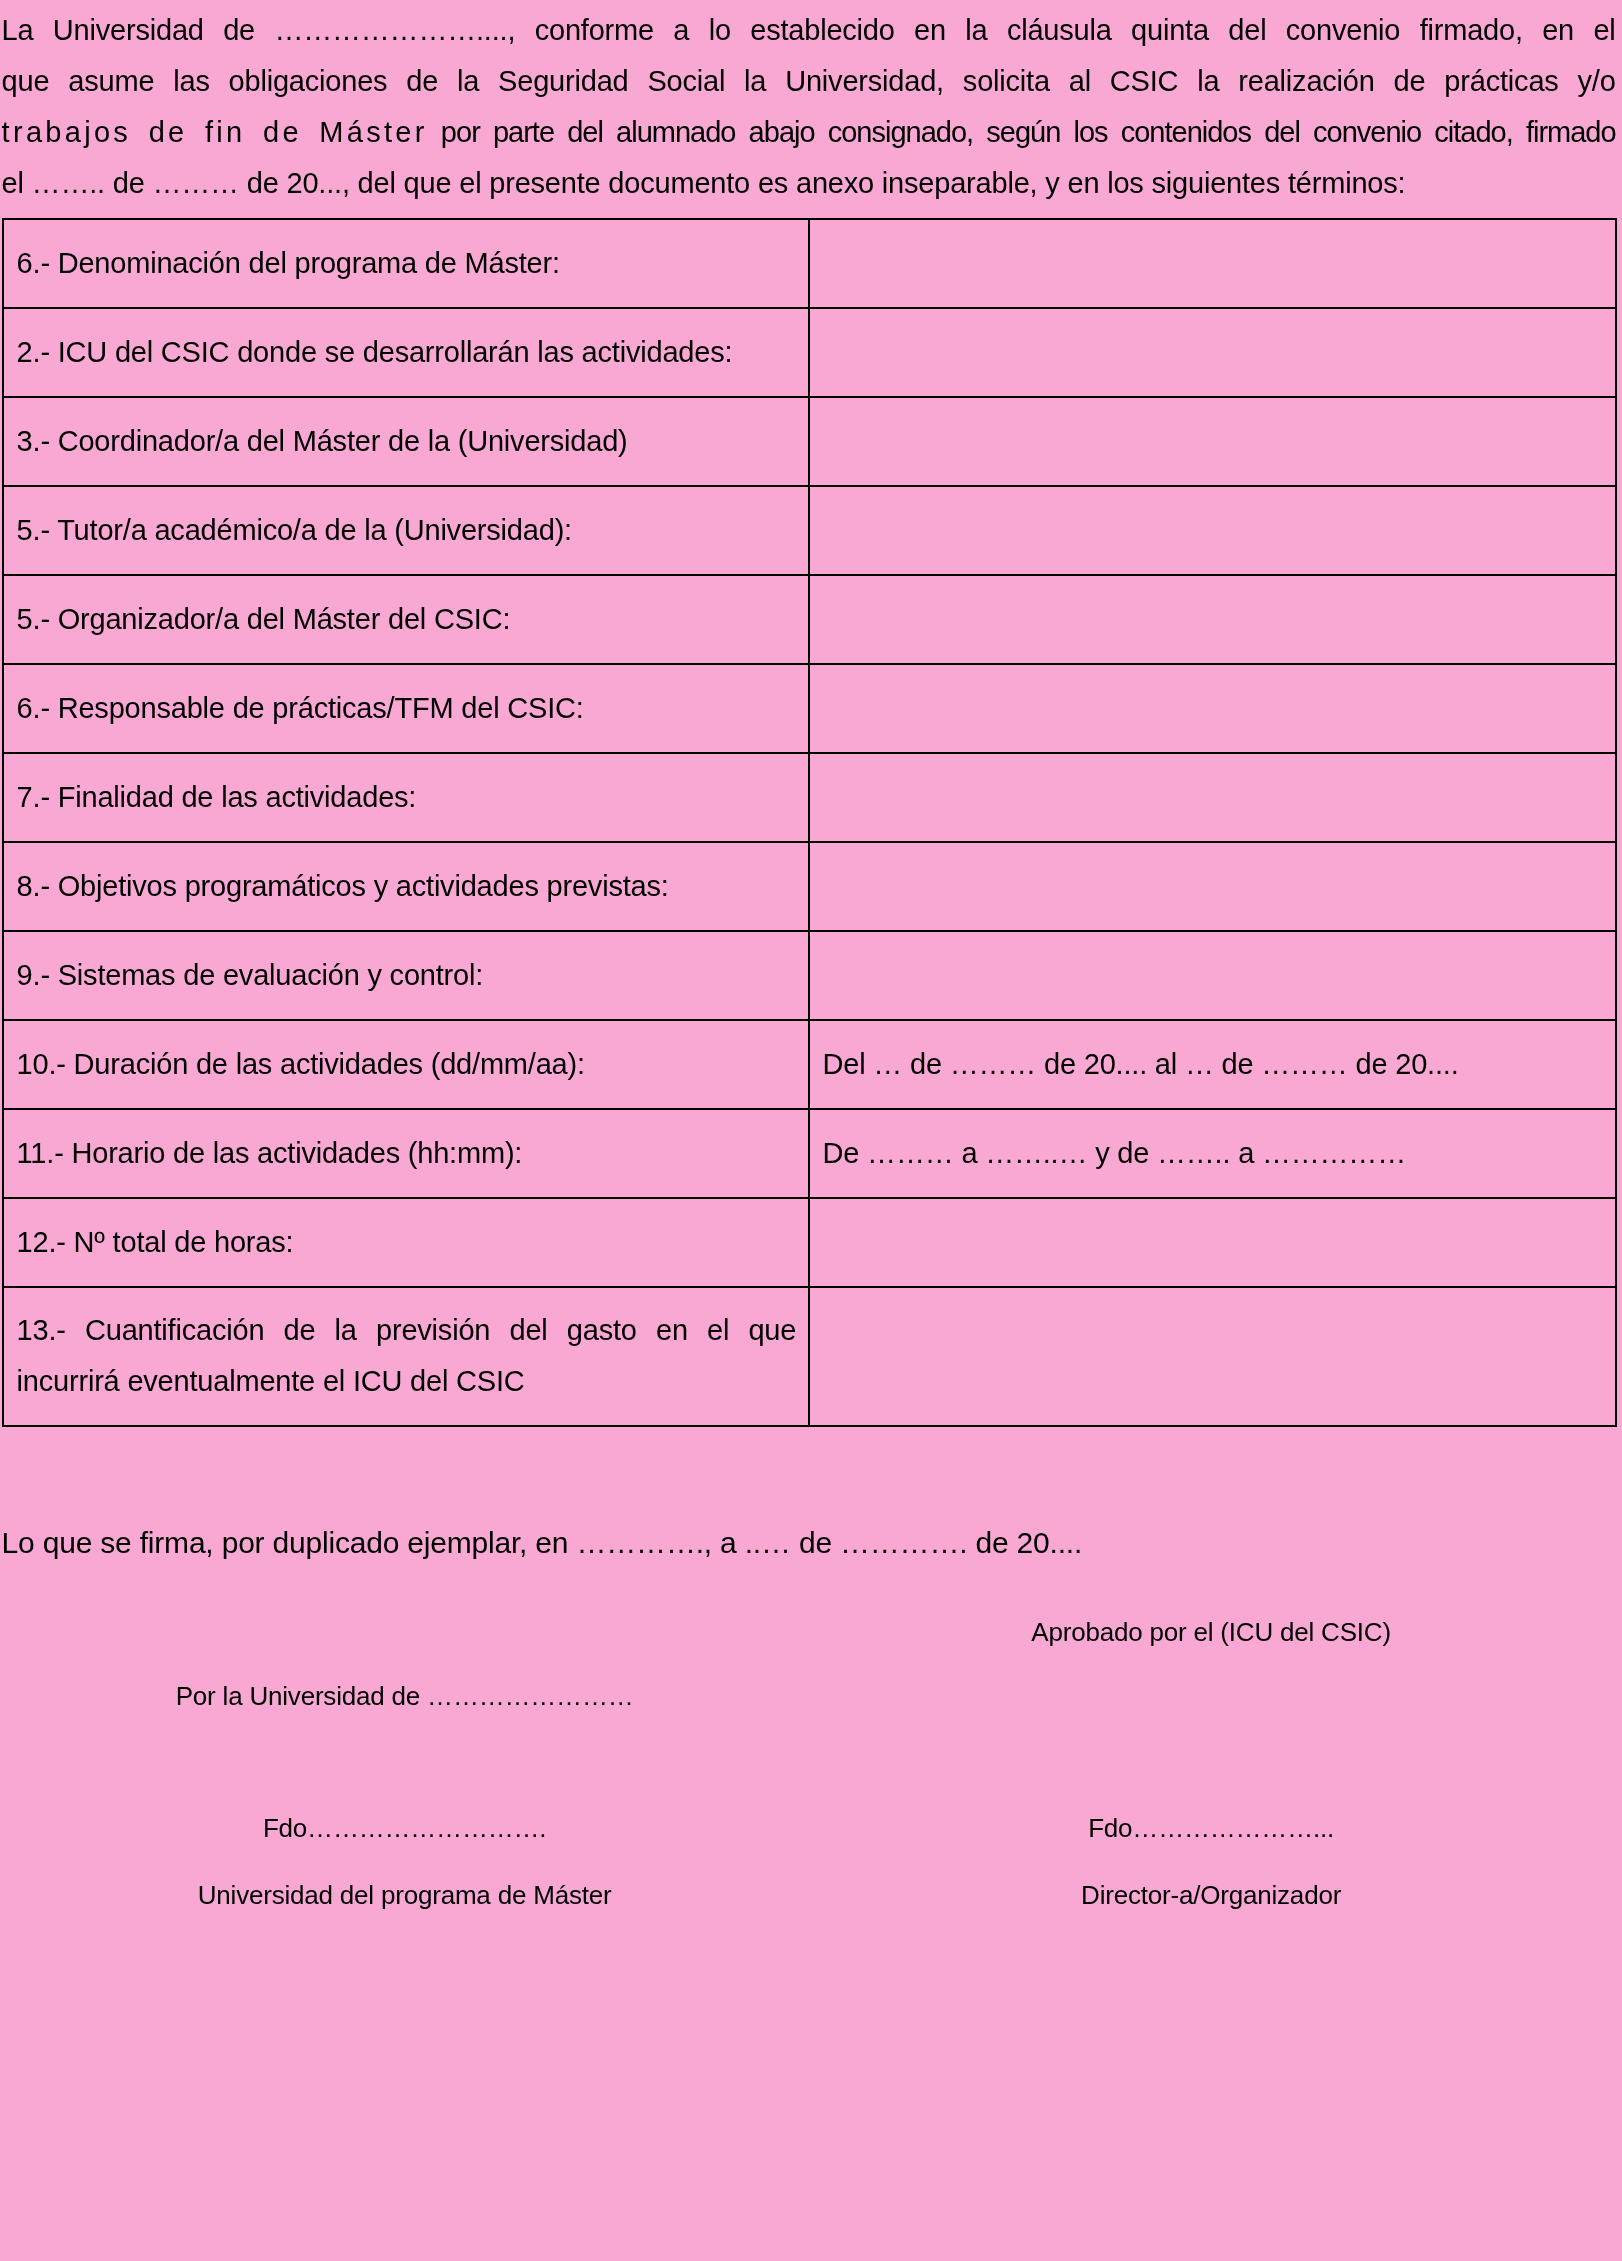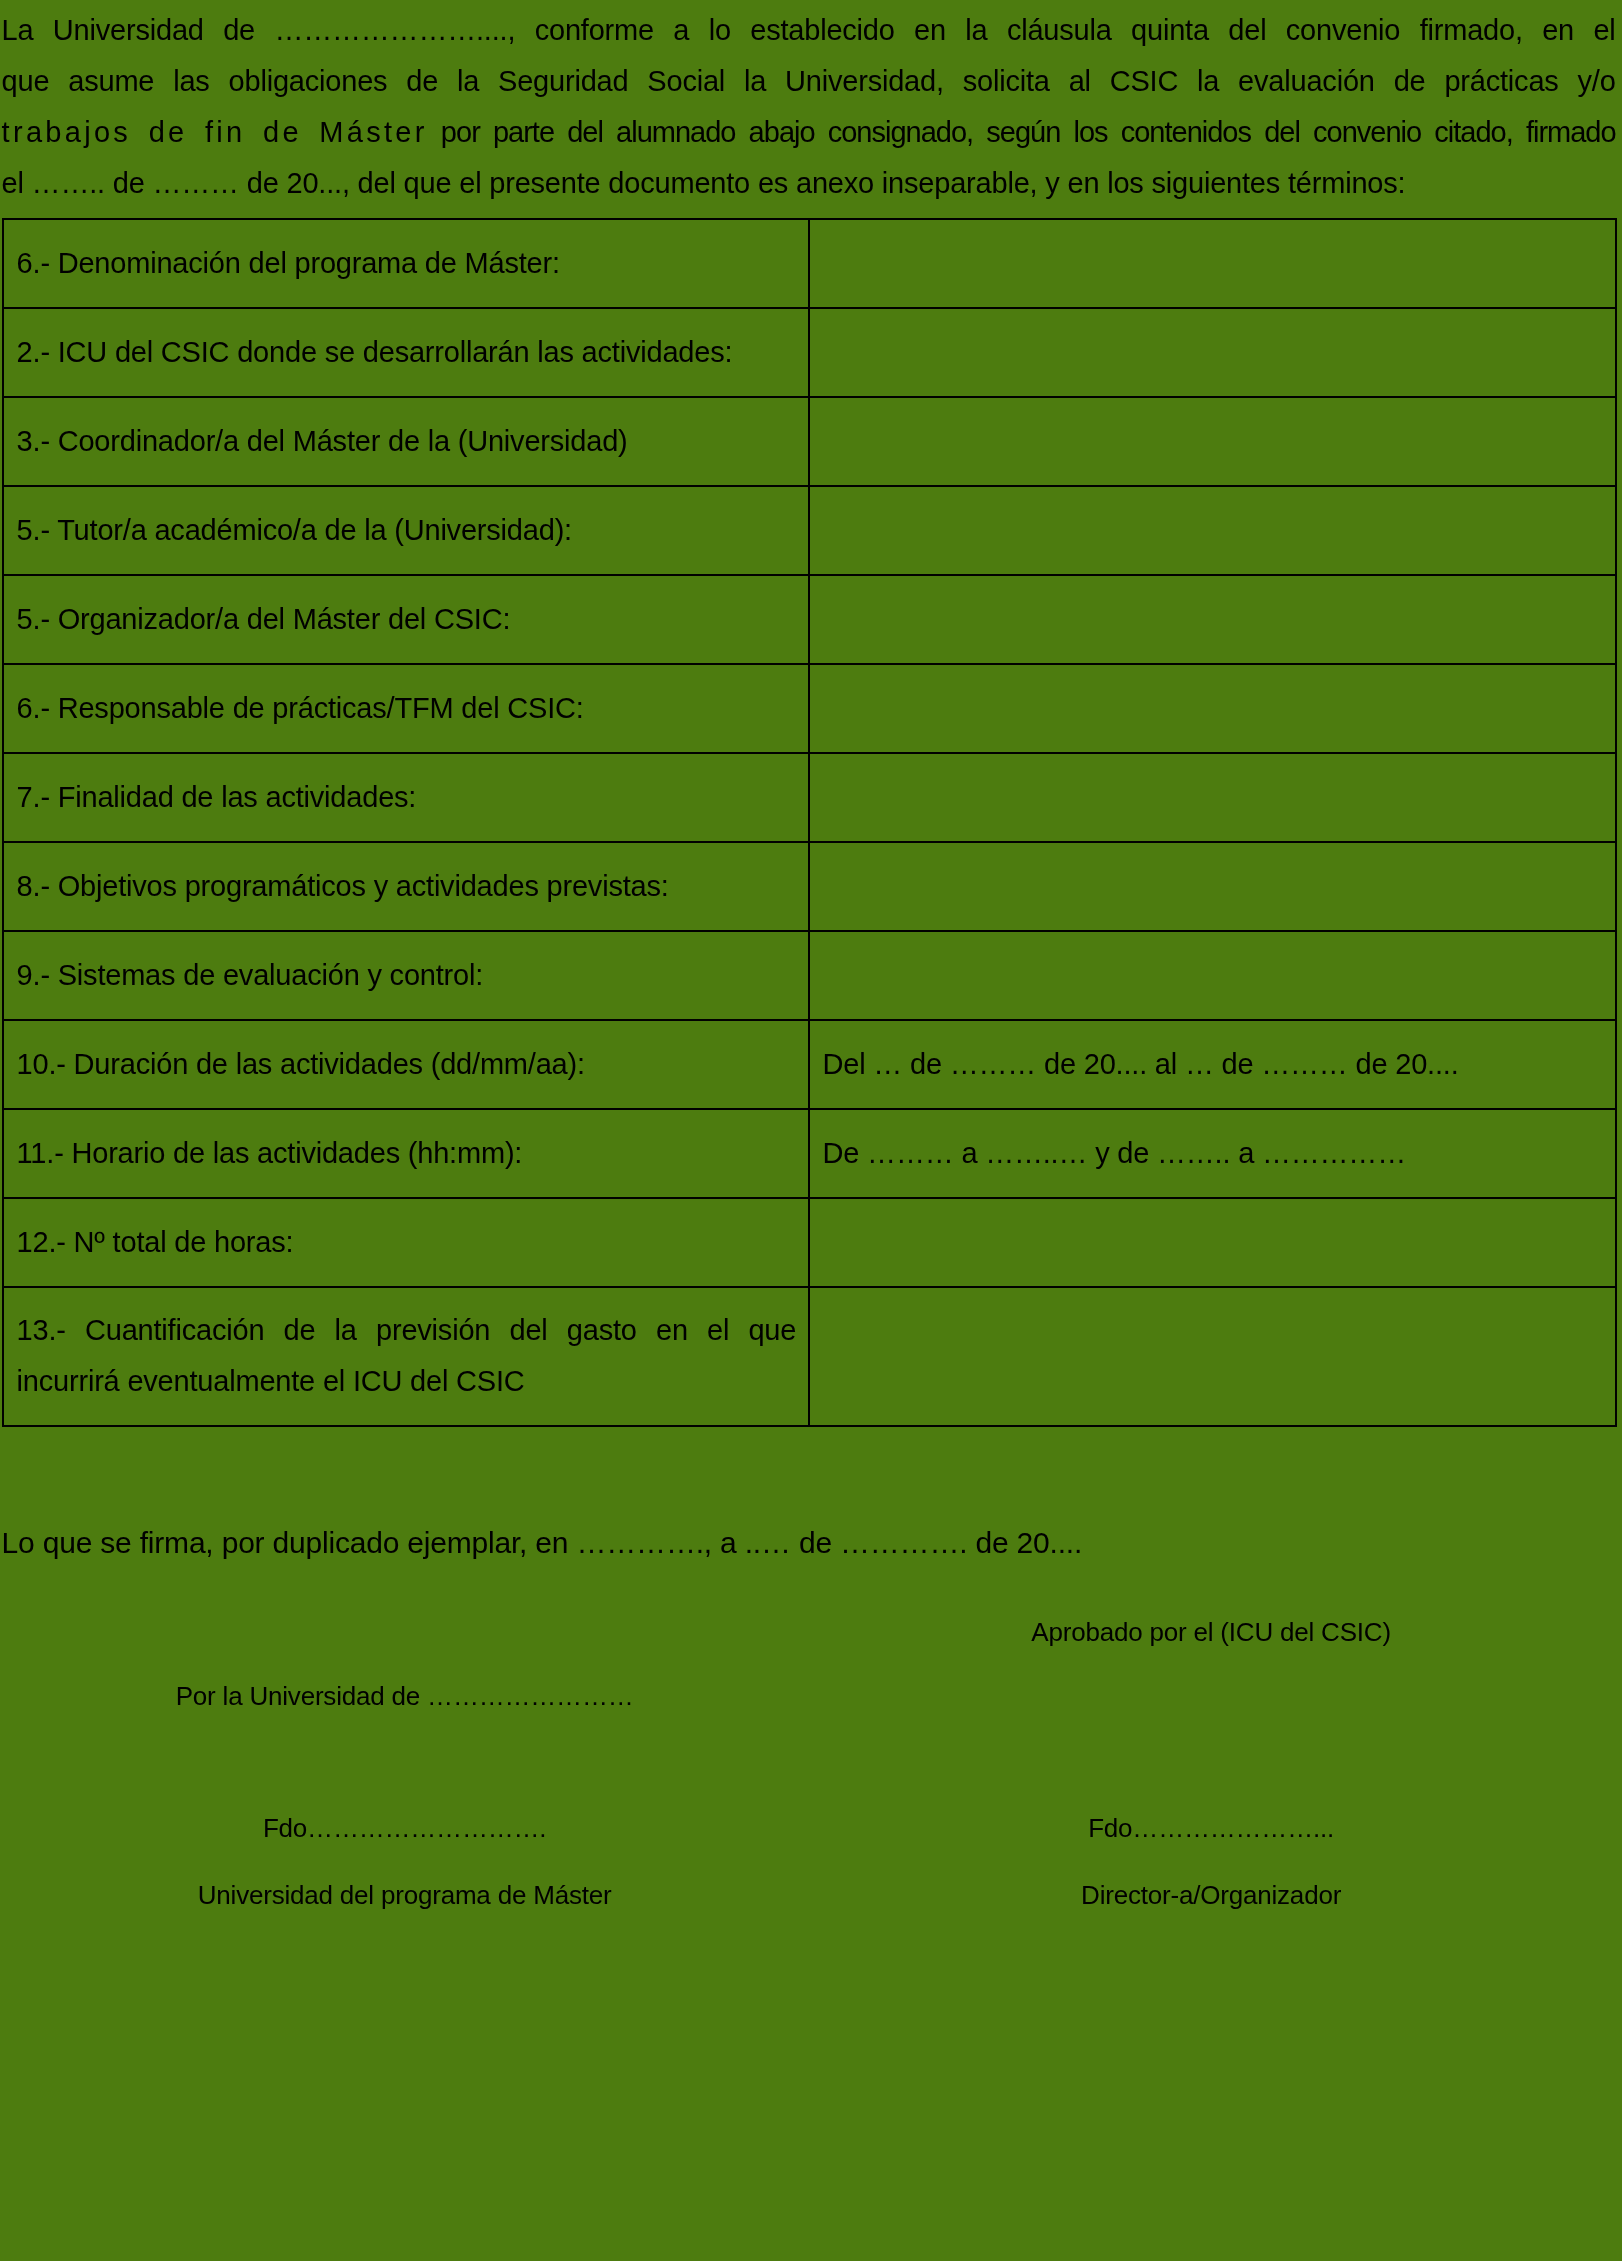--- a/index.html
+++ b/index.html
@@ -1,19 +1,19 @@
 <!DOCTYPE html>
 <html style="font-size:13px"><head>
 <meta charset="utf-8">
 <style>
   html, body { margin:0; padding:0; background:#ffffff; }
   .page {
     position:relative;
     width:1623px; height:2261px;
-    background:#4d7c0f; color:#000000;
+    background:#f9a8d4; color:#000000;
     font-family:"Liberation Sans", sans-serif;
     box-sizing:border-box;
     padding:4.9px 7.3px 0 1.6px;
     overflow:hidden;
   }
   .content { width:1614px; }
 
   
   .intro-line{
     font-size:29px; line-height:51px;
@@ -59,21 +59,21 @@
 <body>
 
 <div class="page">
   <div class="content">
 
     <div>
       <div class="intro-line">
         <span>La Universidad de …………………...., conforme a lo establecido en la cláusula quinta del convenio firmado, en el</span>
       </div>
       <div class="intro-line">
-        <span>que asume las obligaciones de la Seguridad Social la Universidad,  solicita al CSIC la evaluación de prácticas y/o</span>
+        <span>que asume las obligaciones de la Seguridad Social la Universidad,  solicita al CSIC la realización de prácticas y/o</span>
       </div>
       <div class="intro-line">
         <span class="spaced">trabajos de fin de Máster</span><span class="tight"> por parte del alumnado abajo consignado, según los contenidos del convenio citado, firmado</span>
       </div>
       <div class="intro-line last">
         <span>el …….. de ……… de 20..., del que el presente documento es anexo inseparable, y en los siguientes términos:</span>
       </div>
     </div>
 
     <table class="form">

